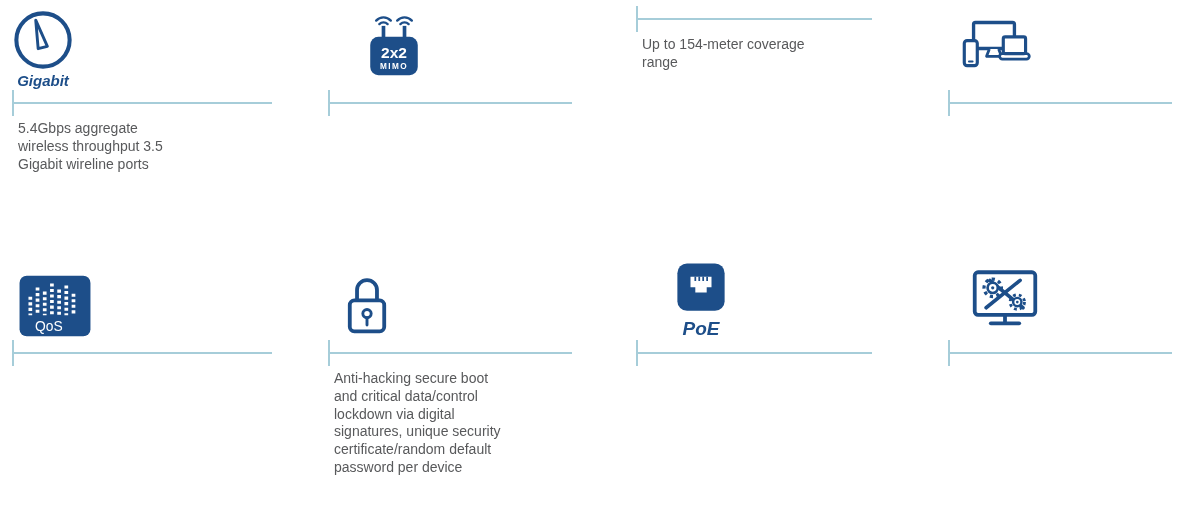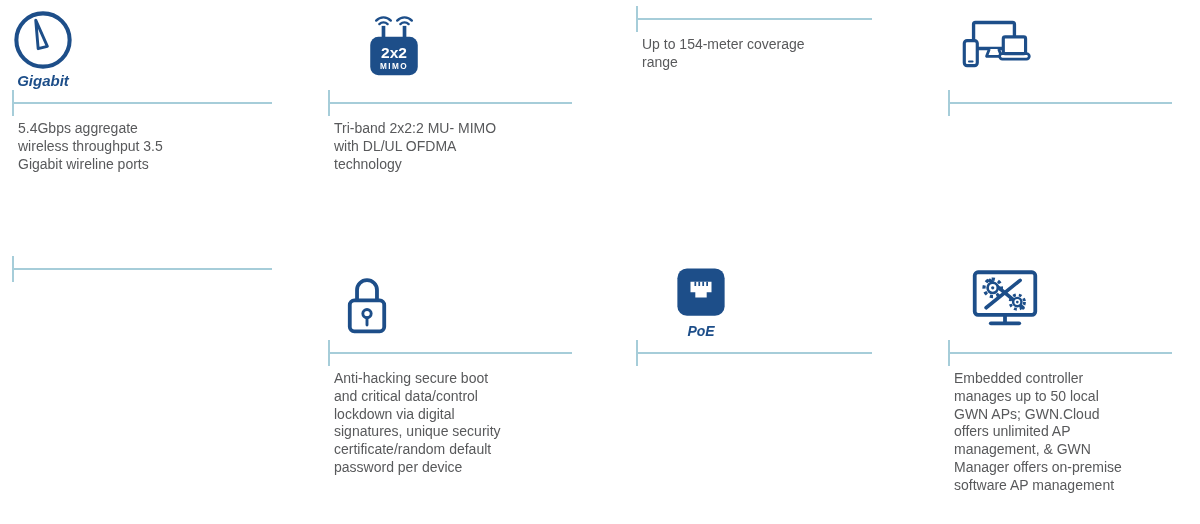--- a/index.html
+++ b/index.html
@@ -12,21 +12,21 @@
   html,body{width:1200px;height:524px;overflow:hidden;background:var(--bg);
     font-family:"Liberation Sans","DejaVu Sans",sans-serif;}
   .grid{display:grid;grid-template-columns:repeat(4,300px);grid-template-rows:250px 274px;width:1200px;}
   .cell{padding-top:4px;padding-left:12px;}
   .cell.c2{padding-left:28px;}
   .cell.c3{padding-left:36px;}
   .cell.c4{padding-left:48px;}
   .icon-area{height:84px;display:flex;align-items:flex-end;}
   .icon-stack{display:inline-flex;flex-direction:column;align-items:center;}
   .caption{font-weight:bold;font-style:italic;color:var(--brand);font-size:15px;margin-top:2px;line-height:1;}
-  .caption.poe{font-size:14px;margin-top:4px;}
+  .caption.poe{font-size:19px;margin-top:4px;}
   .divider{position:relative;height:26px;margin-top:2px;margin-right:28px;}
   .divider::before{content:"";position:absolute;left:0;top:0;bottom:0;width:1.5px;background:var(--divider);}
   .divider::after{content:"";position:absolute;left:0;right:0;top:12px;height:1.5px;background:var(--divider);}
   .desc{margin:4px 0 0 6px;max-width:232px;font-size:14px;line-height:1.27;color:var(--text);white-space:pre-line;}
   svg text{font-family:"Liberation Sans","DejaVu Sans",sans-serif;}
   .ml-gauge{}
   .ml-mimo{margin-left:29px;margin-bottom:10px;}
   .ml-signal{margin-left:12px;}
   .ml-devices{margin-left:7px;margin-bottom:12px;}
   .ml-qos{margin-left:6px;}
@@ -67,23 +67,20 @@
           <path d="M43.5 7.2 a11 11 0 0 1 16 0"></path>
         </g>
         <rect x="26.5" y="13" width="4" height="13" fill="var(--brand)"></rect>
         <rect x="49.5" y="13" width="4" height="13" fill="var(--brand)"></rect>
         <rect x="14" y="25" width="52" height="42" rx="9" fill="var(--brand)"></rect>
         <text x="40" y="48" text-anchor="middle" font-size="17" font-weight="bold" fill="#ffffff">2x2</text>
         <text x="40" y="60" text-anchor="middle" font-size="9" font-weight="bold" letter-spacing="1.5" fill="#ffffff">MIMO</text>
       </svg>
     </div>
     <div class="divider"></div>
-    <p class="desc">Tri-band 2x2:2 MU- MIMO
-with DL/UL OFDMA
-technology</p>
   </div>
 
   <div class="cell c3">
     <div class="divider"></div>
     <p class="desc">Up to 154-meter coverage
 range</p>
   </div>
 
   <div class="cell c4">
     <div class="icon-area">
@@ -95,20 +92,35 @@
           <rect x="52" y="18" width="24" height="18" rx="2" stroke-width="3.4"></rect>
           <rect x="10" y="22" width="14" height="27" rx="3" stroke-width="3.4"></rect>
           <path d="M15 44.5 h4" stroke-width="2" stroke-linecap="round"></path>
         </g>
       </svg>
     </div>
     <div class="divider"></div>
   </div>
 
   <div class="cell c1">
+    <div class="icon-area">
+      <svg class="ml-qos" width="74" height="64" viewBox="0 0 72 62">
+        <rect x="1.5" y="1.5" width="69" height="59" rx="7" fill="var(--brand)"></rect>
+        <g stroke="#ffffff" stroke-width="3.6" stroke-dasharray="3 2.4" fill="none">
+          <path d="M12 22 V40"></path>
+            <path d="M19 13 V40"></path>
+            <path d="M26 17 V40"></path>
+          <path d="M33 9 V40"></path>
+            <path d="M40 15 V40"></path>
+            <path d="M47 11 V40"></path>
+            <path d="M54 19 V40"></path>
+        </g>
+        <text x="30" y="55" text-anchor="middle" font-size="13.5" fill="#ffffff">QoS</text>
+      </svg>
+    </div>
     <div class="divider"></div>
   </div>
 
   <div class="cell c2">
     <div class="icon-area">
       <svg class="ml-lock" width="58" height="66" viewBox="0 0 64 72">
         <g fill="none" stroke="var(--brand)">
           <path d="M21 31 V19.5 a11 11 0 0 1 22 0 V31" stroke-width="4.2"></path>
           <rect x="13" y="31" width="38" height="34" rx="5" stroke-width="4.2" fill="#ffffff"></rect>
           <circle cx="32" cy="45.5" r="4.6" stroke-width="3.2"></circle>
@@ -160,22 +172,15 @@
           <circle cx="29" cy="21" r="9.2" fill="none" stroke="var(--brand)" stroke-width="3.4" stroke-dasharray="3.4 3.6"></circle>
           <circle cx="29" cy="21" r="5.4" fill="#ffffff" stroke="var(--brand)" stroke-width="2.8"></circle>
           <circle cx="29" cy="21" r="1.7" fill="var(--brand)"></circle>
           <circle cx="55" cy="36" r="7.6" fill="none" stroke="var(--brand)" stroke-width="3" stroke-dasharray="3 3.2"></circle>
           <circle cx="55" cy="36" r="4.4" fill="#ffffff" stroke="var(--brand)" stroke-width="2.6"></circle>
           <circle cx="55" cy="36" r="1.4" fill="var(--brand)"></circle>
         </g>
       </svg>
     </div>
     <div class="divider"></div>
-    <p class="desc">Embedded controller
-manages up to 50 local
-GWN APs; GWN.Cloud
-offers unlimited AP
-management, &amp; GWN
-Manager offers on-premise
-software AP management</p>
   </div>
 
 </div>
 
 </body></html>

